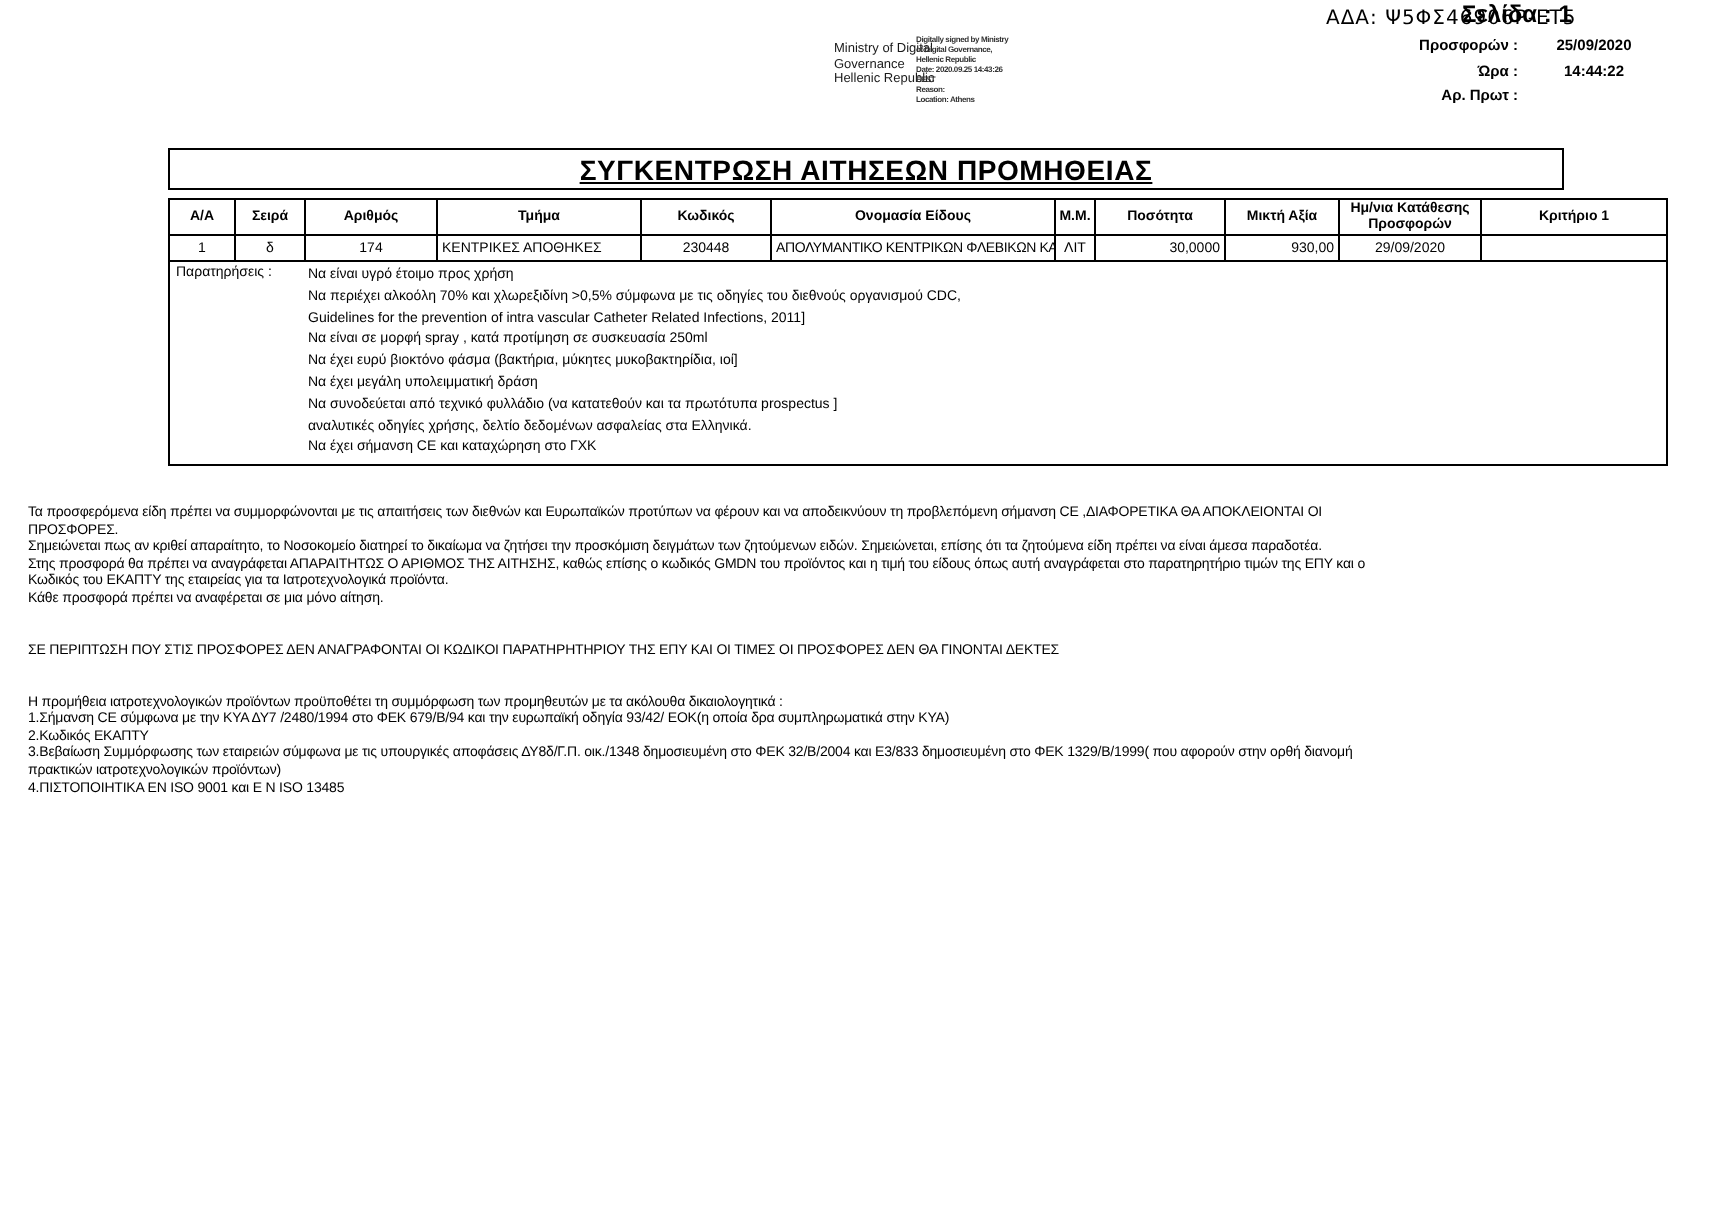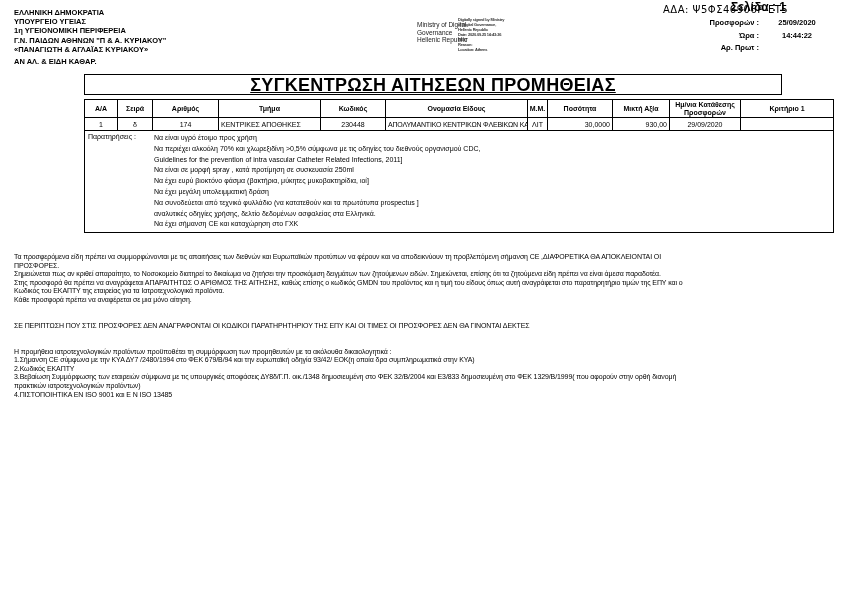--- a/index.html
+++ b/index.html
@@ -24,21 +24,21 @@
   
   .page-num { position:absolute; left:731px; top:0px; font-size:12px; font-weight:bold; }
   .ada { position:absolute; left:663px; top:4px; font-size:10px; font-family:"DejaVu Sans", sans-serif; letter-spacing:0.5px; }
   .meta-rows { position:absolute; left:670px; top:17px; font-size:7.5px; font-weight:bold; }
   .meta-row { display:flex; line-height:12.5px; }
   .meta-row .m-label { width:92px; text-align:right; padding-right:3px; }
   .meta-row .m-value { width:70px; text-align:center; }
 
   
   .title-box { position:absolute; left:84px; top:74px; width:698px; height:21px; border:1px solid #000; text-align:center; }
-  .title-box span { font-size:18px; font-weight:bold; text-decoration:underline; line-height:20px; letter-spacing:0.3px; }
+  .title-box span { font-size:14px; font-weight:bold; text-decoration:underline; line-height:20px; letter-spacing:0.3px; }
 
   
   table.req { position:absolute; left:84px; top:99px; width:749px; border-collapse:collapse; table-layout:fixed; }
   table.req th, table.req td { border:1px solid #000; overflow:hidden; white-space:nowrap; }
   table.req th { font-size:7px; font-weight:bold; padding:1px 1px; text-align:center; line-height:7.5px; white-space:normal; }
   table.req td { font-size:7px; padding:1px 2px; height:13px; }
   td.c { text-align:center; } td.r { text-align:right; } td.l { text-align:left; }
   td.name-cell { font-size:6px; letter-spacing:-0.2px; }
   .remarks-cell { vertical-align:top; height:103px; padding:2px 3px !important; white-space:normal !important; }
   .remarks-wrap { display:flex; }
@@ -48,28 +48,20 @@
 
   
   .body-text { position:absolute; left:14px; top:253px; width:844px; }
   .bline { font-size:7px; line-height:8.6px; min-height:8.6px; white-space:nowrap; letter-spacing:-0.1px; }
 </style>
 </head>
 <body>
 
 <div class="page">
 
-  <div class="agency">
-    <div>ΕΛΛΗΝΙΚΗ ΔΗΜΟΚΡΑΤΙΑ</div>
-    <div>ΥΠΟΥΡΓΕΙΟ ΥΓΕΙΑΣ</div>
-    <div>1η ΥΓΕΙΟΝΟΜΙΚΗ ΠΕΡΙΦΕΡΕΙΑ</div>
-    <div>Γ.Ν. ΠΑΙΔΩΝ ΑΘΗΝΩΝ "Π &amp; Α. ΚΥΡΙΑΚΟΥ"</div>
-    <div>«ΠΑΝΑΓΙΩΤΗ &amp; ΑΓΛΑΪΑΣ ΚΥΡΙΑΚΟΥ»</div>
-    <div class="last">ΑΝ ΑΛ. &amp; ΕΙΔΗ ΚΑΘΑΡ.</div>
-  </div>
 
   <div class="ministry">
     <div>Ministry of Digital</div>
     <div>Governance</div>
     <div>Hellenic Republic</div>
   </div>
   <div class="signature">
     <div>Digitally signed by Ministry</div>
     <div>of Digital Governance,</div>
     <div>Hellenic Republic</div>

